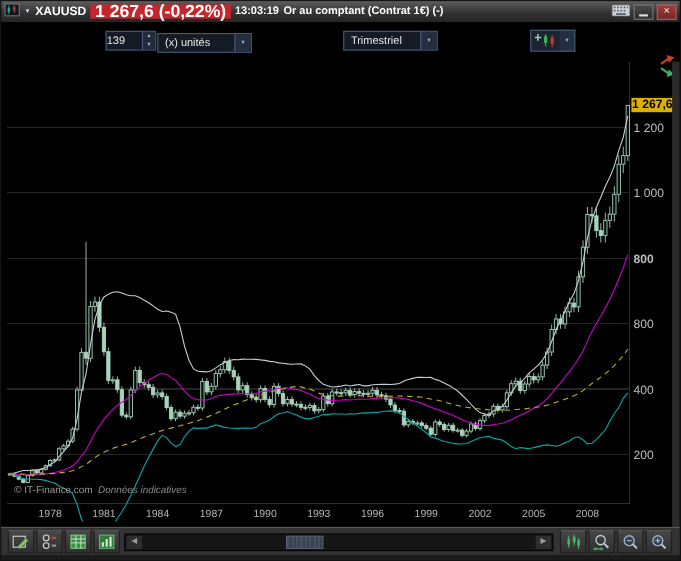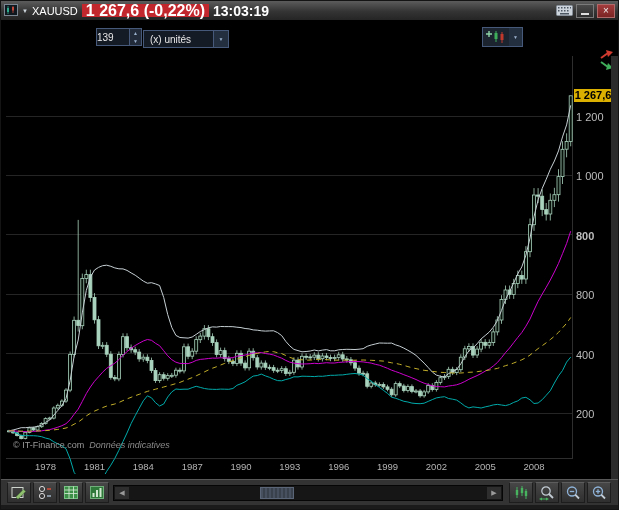--- a/index.html
+++ b/index.html
@@ -5,23 +5,23 @@
   *{margin:0;padding:0;box-sizing:border-box;}
   html,body{background:#555;}
   .window{position:relative;width:619px;height:510px;background:#000;overflow:hidden;
           font-family:"Liberation Sans",sans-serif;border:1px solid #141414;}
 
   
   .titlebar{position:absolute;top:0;left:0;right:0;height:19px;
             background:linear-gradient(#5c5c5c,#343434 55%,#252525);
             display:flex;align-items:center;gap:4px;padding:0 3px;}
   .tb-caret{color:#cdd5dd;font-size:6px;line-height:6px;}
-  .tb-symbol{color:#fff;font-weight:normal;font-size:11px;}
+  .tb-symbol{color:#fff;font-weight:bold;font-size:11px;}
   .tb-badge{background:#c1272d;color:#fff;font-weight:bold;font-size:16px;line-height:13px;padding:0 4px;white-space:nowrap;}
-  .tb-text{color:#fff;font-weight:bold;font-size:14px;white-space:nowrap;}
+  .tb-text{color:#fff;font-weight:bold;font-size:10px;white-space:nowrap;}
   .tb-right{margin-left:auto;display:flex;align-items:center;gap:3px;}
   .win-btn{width:18px;height:14px;border:1px solid #7a7a7a;background:linear-gradient(#4a4a4a,#2d2d2d);
            color:#eee;font-size:10px;line-height:12px;text-align:center;cursor:pointer;}
   .win-btn.close{background:linear-gradient(#a43c3c,#7b2424);border-color:#b06a6a;}
   .min-bar{display:block;width:8px;height:2px;background:#ddd;margin:8px auto 0;}
 
   
   .toolbar{position:absolute;top:19px;left:0;right:0;height:36px;background:#000;}
   .ctrl{position:absolute;display:flex;align-items:center;height:18px;background:#151b25;
         border:1px solid #47597a;color:#e8e8e8;font-size:10px;cursor:pointer;}
@@ -79,20 +79,21 @@
         <line x1="4" y1="2" x2="4" y2="10" stroke="#2fa98c" stroke-width="0.8"></line>
         <rect x="3" y="4" width="2" height="4" fill="#2fa98c"></rect>
         <line x1="9" y1="2" x2="9" y2="9" stroke="#c0483a" stroke-width="0.8"></line>
         <rect x="8" y="3" width="2" height="3.5" fill="#c0483a"></rect>
       </svg>
     </span>
     <span class="tb-caret">▼</span>
     <span class="tb-symbol">XAUUSD</span>
     <span class="tb-badge">1 267,6 (-0,22%)</span>
     <span class="tb-text">13:03:19</span>
+    <span class="tb-text">Or au comptant (Contrat 1€) (-)</span>
     <span class="tb-right">
       <span>
         <svg width="17" height="11" viewBox="0 0 17 11">
           <rect x="0.5" y="0.5" width="16" height="10" rx="1" fill="#ccd3da" stroke="#88919b"></rect>
           <g fill="#4d5663">
             <rect x="2" y="2" width="1.5" height="1.5"></rect>
               <rect x="5" y="2" width="1.5" height="1.5"></rect>
             <rect x="8" y="2" width="1.5" height="1.5"></rect>
               <rect x="11" y="2" width="1.5" height="1.5"></rect>
             <rect x="14" y="2" width="1" height="1.5"></rect>
@@ -114,20 +115,24 @@
   <div class="toolbar">
     <div class="ctrl spinner">
       <span class="spin-val">139</span>
       <span class="spin-btns">
         <span>▲</span>
         <span>▼</span>
       </span>
     </div>
     <div class="ctrl dd dd-units">
       <span class="dd-label">(x) unités</span>
+      <span class="dd-caret">▼</span>
+    </div>
+    <div class="ctrl dd dd-tf">
+      <span class="dd-label">Trimestriel</span>
       <span class="dd-caret">▼</span>
     </div>
     <div class="style-btn">
       <svg width="20" height="14" viewBox="0 0 20 14">
         <path d="M3 1v6M0 4h6" stroke="#8fd4a8" stroke-width="1.4" fill="none"></path>
         <line x1="10" y1="1" x2="10" y2="12" stroke="#3fae5a"></line>
         <rect x="8.5" y="3" width="3" height="6" fill="#3fae5a"></rect>
         <line x1="16" y1="2" x2="16" y2="13" stroke="#c0392b"></line>
         <rect x="14.5" y="4" width="3" height="6" fill="#c0392b"></rect>
       </svg>

